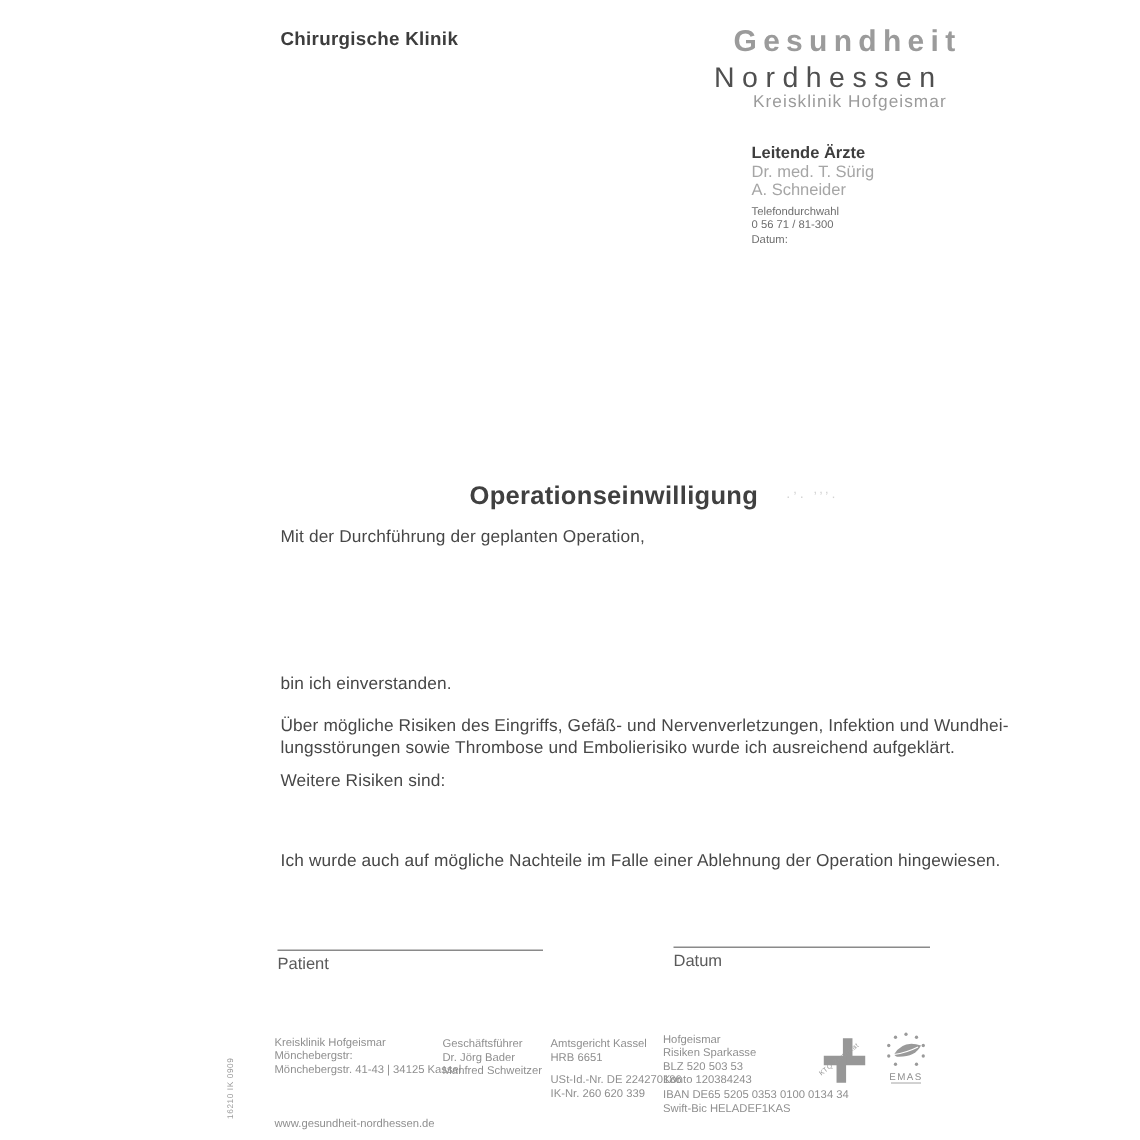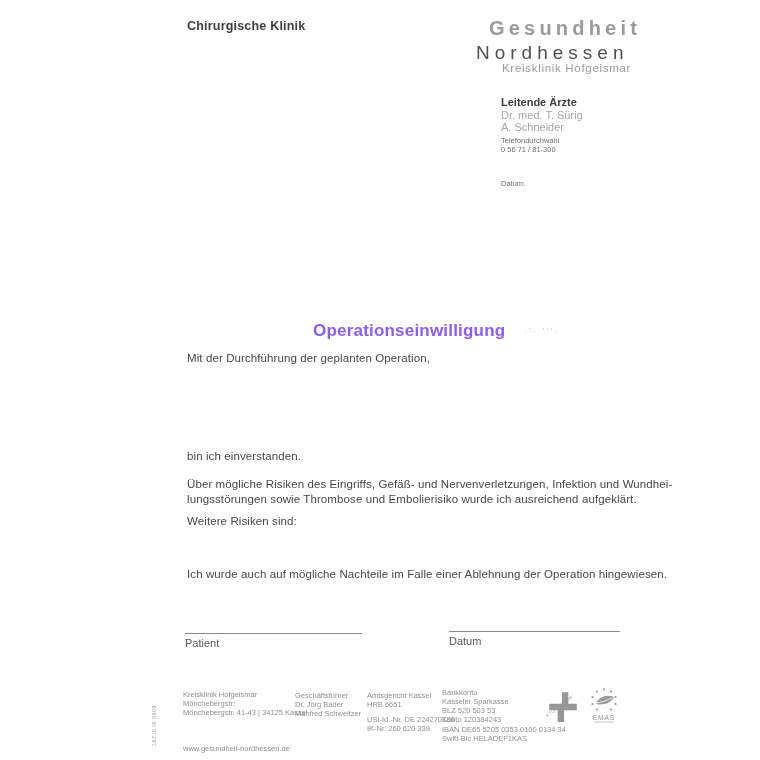--- a/index.html
+++ b/index.html
@@ -17,24 +17,24 @@
   .dept{left:175px;top:19px;font-size:12.5px;font-weight:bold;color:#3d3d3d;letter-spacing:.2px;}
   .logo-1{left:477px;top:17px;font-size:20px;font-weight:bold;color:#9b9b9b;letter-spacing:4.2px;}
   .logo-2{left:464px;top:42px;font-size:19px;font-weight:400;color:#4f4f4f;letter-spacing:5px;}
   .logo-3{left:490px;top:62px;font-size:11.5px;color:#9b9b9b;letter-spacing:.7px;}
 
   .contact-head{left:489px;top:96px;font-size:11px;font-weight:bold;color:#3d3d3d;}
   .doctor-1{left:489px;top:109px;font-size:11px;color:#a6a6a6;}
   .doctor-2{left:489px;top:121px;font-size:11px;color:#a6a6a6;}
   .phone-label{left:489px;top:136px;font-size:7.5px;color:#6e6e6e;}
   .phone-number{left:489px;top:145px;font-size:7.5px;color:#6e6e6e;}
-  .date-label{left:489px;top:179px;font-size:7.5px;color:#6e6e6e;}
+  .date-label{left:489px;top:155px;font-size:7.5px;color:#6e6e6e;}
 
   
-  .title{left:301px;top:321px;font-size:17px;font-weight:bold;color:#8b5cf6;letter-spacing:.2px;}
+  .title{left:301px;top:321px;font-size:17px;font-weight:bold;color:#404040;letter-spacing:.2px;}
   .pencil{color:#d2d2d2;font-size:9px;letter-spacing:2px;}
   .body-text{font-size:11.5px;color:#474747;line-height:15px;letter-spacing:.1px;}
   .p-intro{left:175px;top:351px;}
   .p-consent{left:175px;top:449px;}
   .p-risks1{left:175px;top:477px;}
   .p-risks2{left:175px;top:492px;}
   .p-more{left:175px;top:514px;}
   .p-refusal{left:175px;top:567px;}
 
   
@@ -121,22 +121,22 @@
   <div class="abs ft ft-col3">
     <div>Amtsgericht Kassel</div>
     <div>HRB 6651</div>
   </div>
   <div class="abs ft ft-col3b">
     <div>USt-Id.-Nr. DE 224270186</div>
     <div>IK-Nr. 260 620 339</div>
   </div>
 
   <div class="abs ft ft-col4">
-    <div>Bankkonto</div>
-    <div>Kasseler Sparkasse</div>
+    <div>Hofgeismar</div>
+    <div>Risiken Sparkasse</div>
     <div>BLZ 520 503 53</div>
     <div>Konto 120384243</div>
   </div>
   <div class="abs ft ft-col4b">
     <div>IBAN DE65 5205 0353 0100 0134 34</div>
     <div>Swift-Bic HELADEF1KAS</div>
   </div>
 
   <div class="abs ktq-wrap">
     <svg width="34" height="34" viewBox="0 0 32 32">

